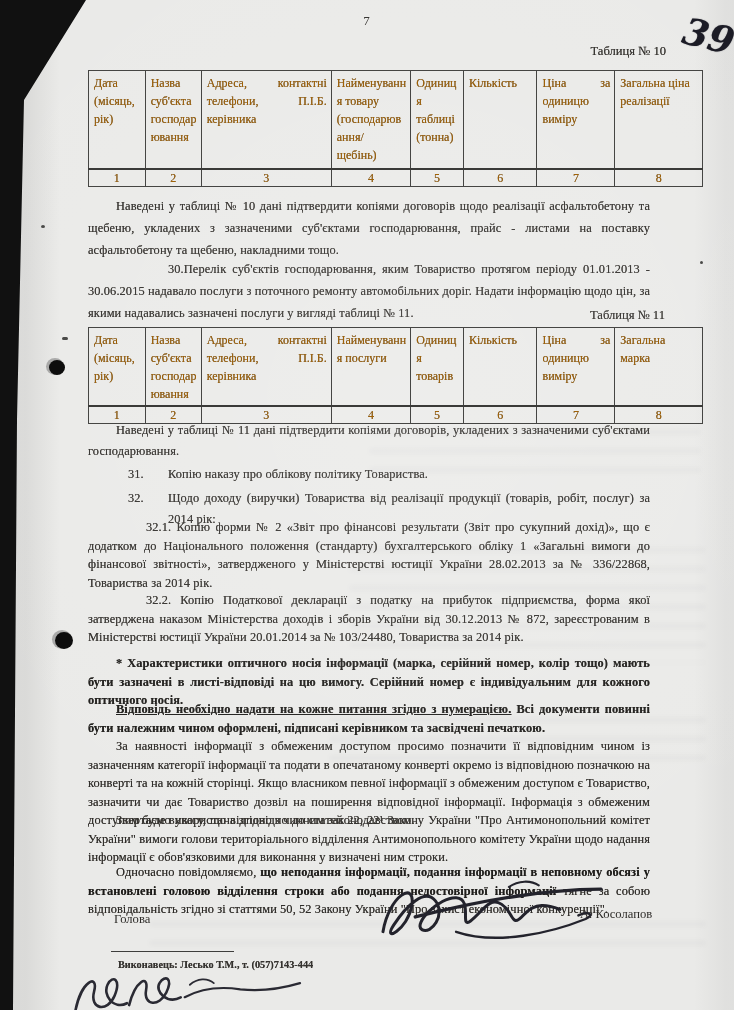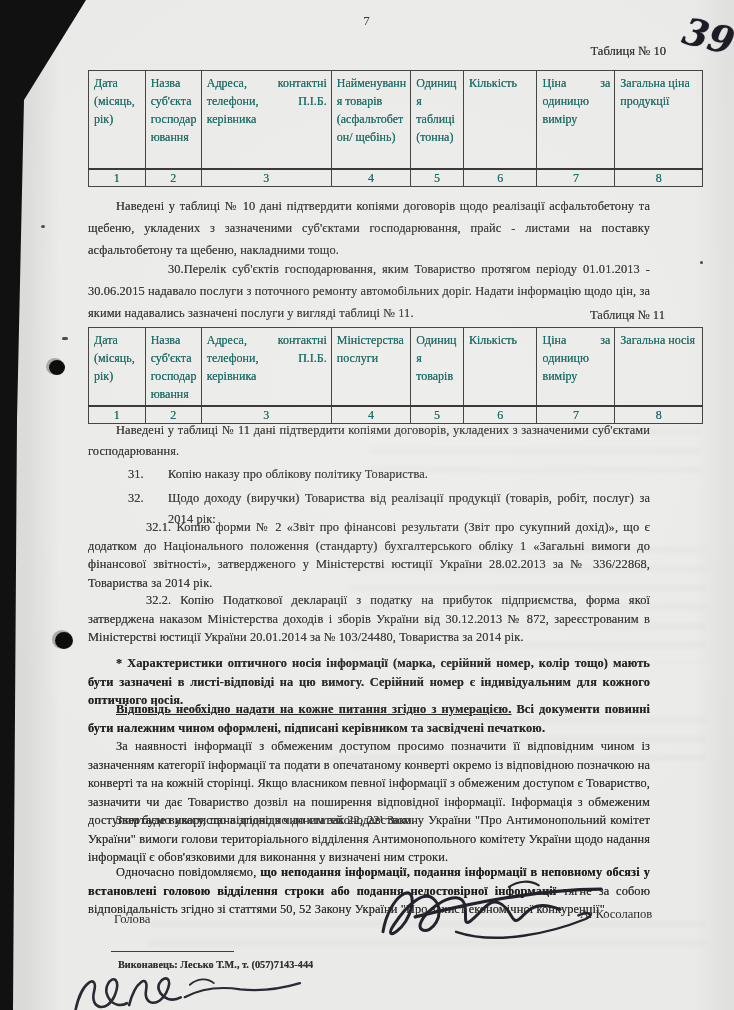--- a/index.html
+++ b/index.html
@@ -39,21 +39,21 @@
   .hang .htxt{flex:1;}
 
   .pageno{position:absolute;top:13px;left:0;width:734px;text-align:center;
     font-size:13px;letter-spacing:1px;}
   .tcaption{position:absolute;font-size:12.6px;text-shadow:0 0 .6px rgba(70,66,60,.8);}
   .cap10{top:44px;right:68px;} .cap11{top:308px;right:69px;}
 
   .tblwrap{position:absolute;left:88px;width:615px;z-index:1;}
   .t10{top:70px;} .t11{top:327px;}
   table.doc{border-collapse:collapse;width:100%;table-layout:fixed;
-    font-size:12px;color:#0f766e;}
+    font-size:12px;color:#a16207;}
   table.doc td{border:1px solid #454543;vertical-align:top;
     padding:3px 4px 2px 5px;line-height:1.5;overflow-wrap:anywhere;
     text-shadow:0 0 .5px rgba(70,66,60,.8);}
   table.doc{border:1.5px solid #3a3a38;}
   table.doc td:nth-child(1){width:8.8%}
   table.doc td:nth-child(2){width:8.7%}
   table.doc td:nth-child(3){width:22.3%;text-align:justify;}
   table.doc td:nth-child(4){width:13.0%}
   table.doc td:nth-child(5){width:8.1%}
   table.doc td:nth-child(6){width:11.9%}
@@ -100,25 +100,25 @@
   <div class="handnum">39</div>
 
   <div class="tcaption cap10">Таблиця № 10</div>
   <div class="tblwrap t10">
     <table class="doc">
       <tbody>
           <tr class="hdr">
         <td>Дата (місяць, рік)</td>
         <td>Назва суб'єкта господарювання</td>
         <td>Адреса, контактні телефони, П.І.Б. керівника</td>
-        <td>Найменування товарів (асфальтобетон/ щебінь)</td>
+        <td>Найменування товару (господарювання/ щебінь)</td>
         <td>Одиниця таблиці (тонна)</td>
         <td>Кількість</td>
         <td>Ціна за одиницю виміру</td>
-        <td>Загальна ціна продукції</td>
+        <td>Загальна ціна реалізації</td>
       </tr>
       <tr class="nums">
         <td>1</td>
         <td>2</td>
         <td>3</td>
         <td>4</td>
         <td>5</td>
         <td>6</td>
         <td>7</td>
         <td>8</td>
@@ -134,25 +134,25 @@
   </div>
 
   <div class="tcaption cap11">Таблиця № 11</div>
   <div class="tblwrap t11">
     <table class="doc">
       <tbody>
           <tr class="hdr">
         <td>Дата (місяць, рік)</td>
         <td>Назва суб'єкта господарювання</td>
         <td>Адреса, контактні телефони, П.І.Б. керівника</td>
-        <td>Міністерства послуги</td>
+        <td>Найменування послуги</td>
         <td>Одиниця товарів</td>
         <td>Кількість</td>
         <td>Ціна за одиницю виміру</td>
-        <td>Загальна носія</td>
+        <td>Загальна марка</td>
       </tr>
       <tr class="nums">
         <td>1</td>
         <td>2</td>
         <td>3</td>
         <td>4</td>
         <td>5</td>
         <td>6</td>
         <td>7</td>
         <td>8</td>

